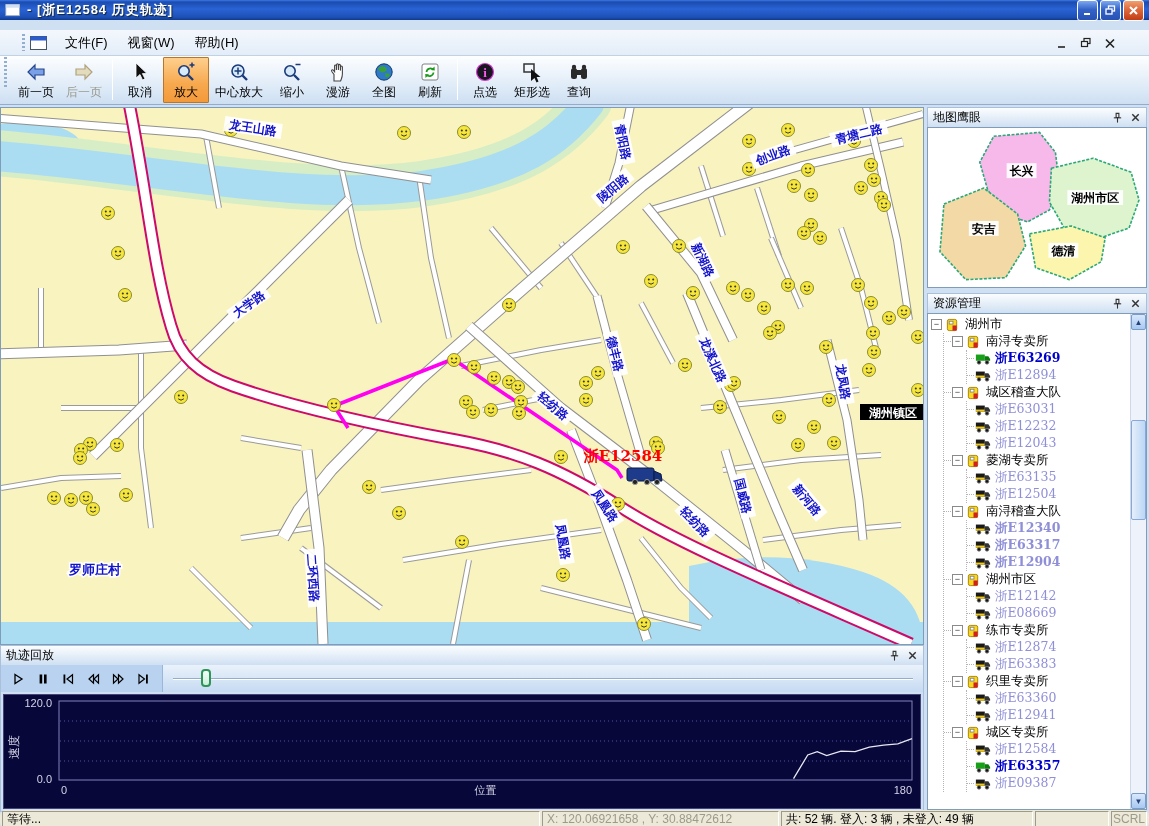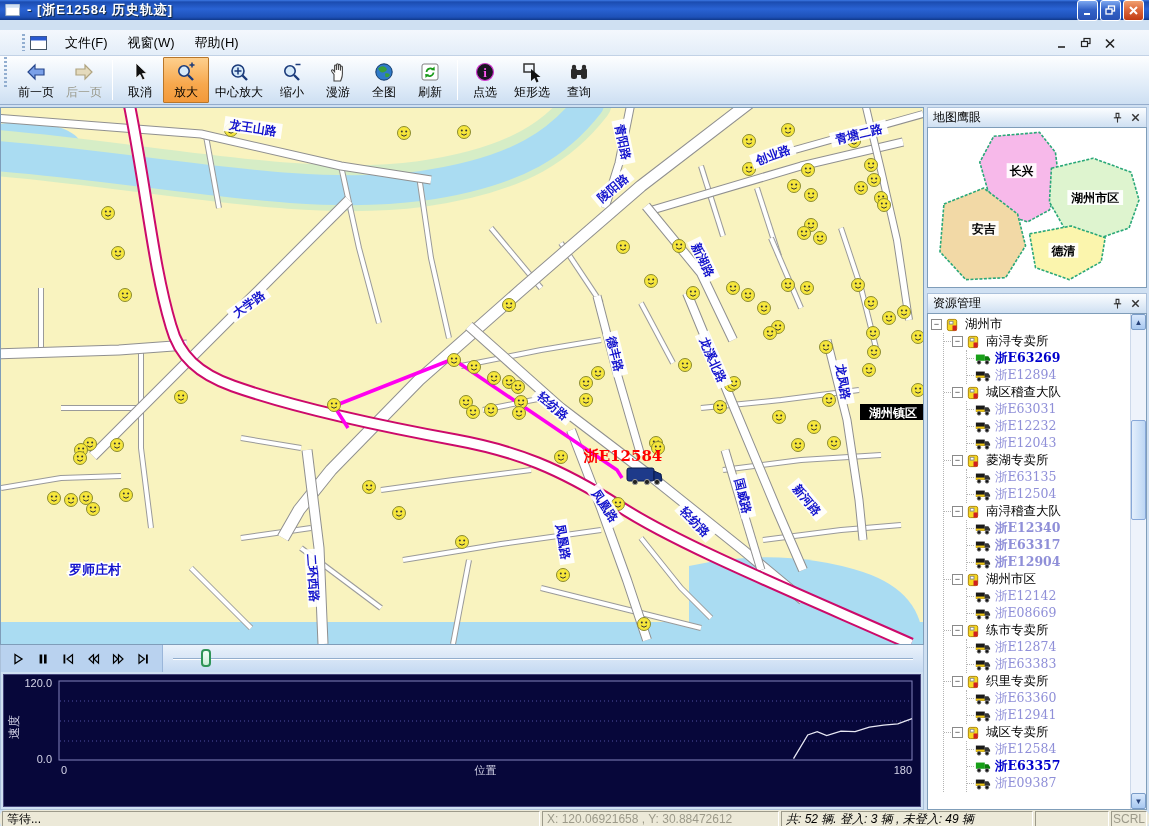--- a/index.html
+++ b/index.html
@@ -1343,20 +1343,33 @@
         </div>
       <div class="vscroll">
         <div class="sbtn" style="top:0;">▲</div>
         <div class="sthumb" style="top:106px;height:100px;"></div>
         <div class="sbtn" style="bottom:0;">▼</div>
       </div>
     </div>
   </div>
 
   <div class="playback">
+    <div class="phdr" style="width:100%;">
+      <span>轨迹回放</span>
+      <span class="phdr-icons">
+        <svg width="11" height="12" viewBox="0 0 12 12">
+            <path d="M4.5,1 h3 v4.5 h-3 z" fill="none" stroke="#333" stroke-width="1.2"></path>
+            <line x1="2" y1="5.8" x2="10" y2="5.8" stroke="#333" stroke-width="1.2"></line>
+            <line x1="6" y1="5.8" x2="6" y2="11" stroke="#333" stroke-width="1.2"></line>
+          </svg>
+        <svg width="11" height="11" viewBox="0 0 12 12">
+            <path d="M2.5,2.5 L9.5,9.5 M9.5,2.5 L2.5,9.5" stroke="#333" stroke-width="1.6"></path>
+          </svg>
+      </span>
+    </div>
     <div class="pb-body">
       <div class="pb-controls">
         <div class="pb-strip" id="pb-strip">
             <div class="pb-btn">
               <svg width="14" height="14" viewBox="0 0 14 14">
                 <path d="M4,2.5 L11,7 L4,11.5 Z" fill="none" stroke="#000" stroke-width="1.3"></path>
               </svg>
             </div>
             <div class="pb-btn">
               <svg width="14" height="14" viewBox="0 0 14 14">
@@ -1408,18 +1421,18 @@
             <text x="14" y="52" font-size="12" fill="#d4d4e8" text-anchor="middle" transform="rotate(-90 14 52)">速度</text>
             <polyline points="789.5277777777778,83.68333333333334 803.7444444444444,59.983333333333334 813.2222222222222,56.69166666666666 822.7,60.641666666666666 836.9166666666666,56.03333333333333 851.1333333333333,56.69166666666666 865.35,52.083333333333336 879.5666666666667,50.108333333333334 893.7833333333333,48.791666666666664 908,43.525" fill="none" stroke="#e8e8f4" stroke-width="1.3"></polyline>
           </svg>
       </div>
     </div>
   </div>
 
   <div class="statusbar">
     <div class="seg" style="flex:0 0 538px;">等待...</div>
     <div class="seg dim" style="flex:0 0 237px;">X: 120.06921658 , Y: 30.88472612</div>
-    <div class="seg" style="flex:0 0 252px;font-style:italic;">共: 52 辆. 登入: 3 辆 , 未登入: 49 辆</div>
+    <div class="seg" style="flex:0 0 252px;">共: 52 辆. 登入: 3 辆 , 未登入: 49 辆</div>
     <div class="seg grow"></div>
     <div class="seg dim" style="flex:0 0 36px;justify-content:center;">SCRL</div>
   </div>
 
 </div>
 
 </body></html>

